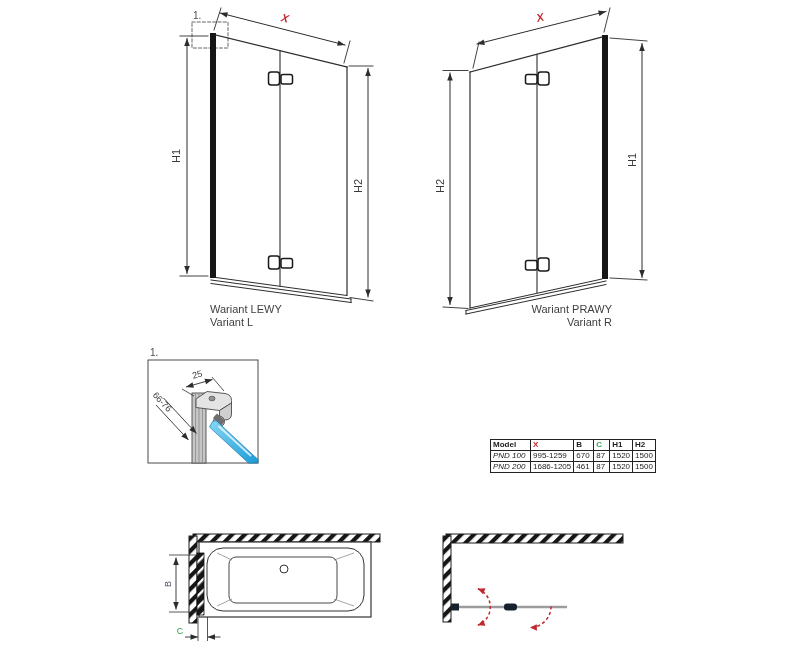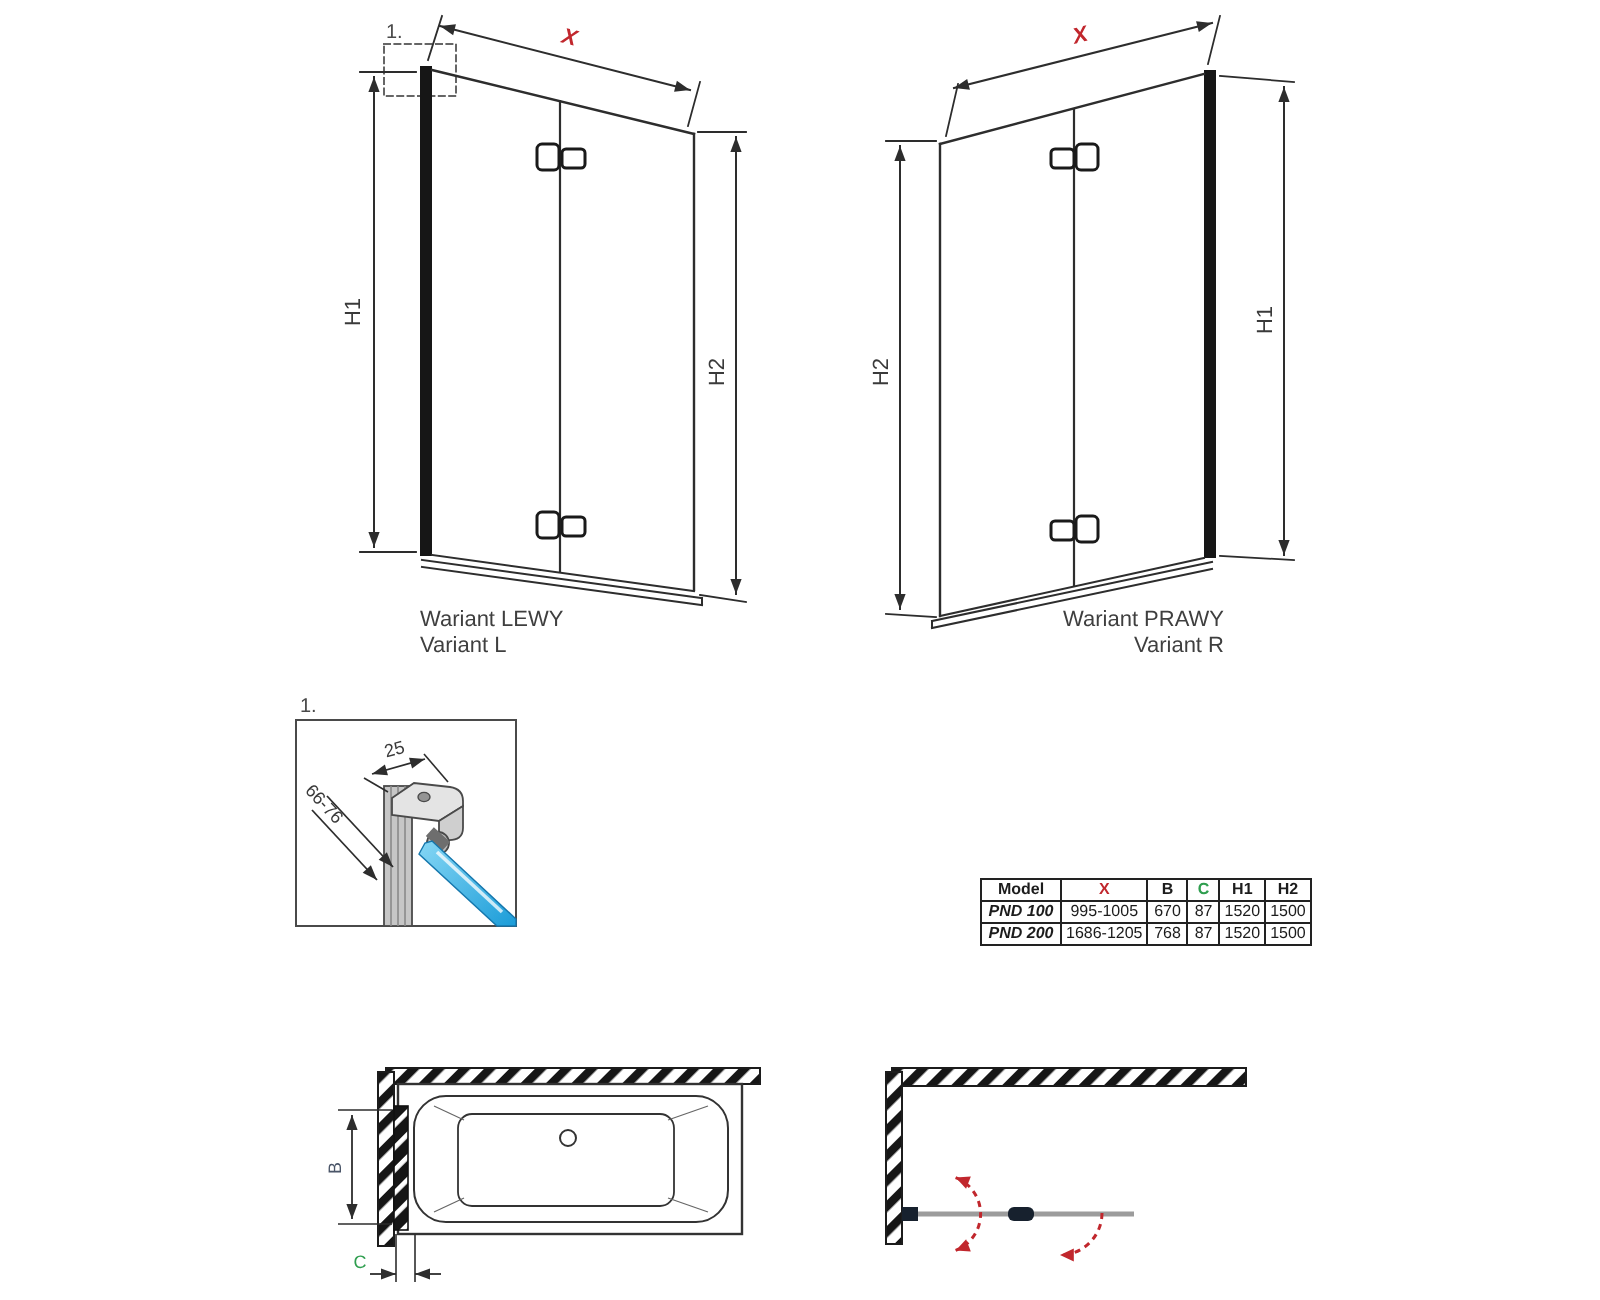--- a/index.html
+++ b/index.html
@@ -12,25 +12,25 @@
   .dimlabel{font-size:11px;fill:#3a3a3a;}
   .dimred{font-size:11px;font-style:italic;font-weight:bold;fill:#c1272d;}
   .dimsmall{font-size:9px;fill:#3a3a3a;}
   .refnum{font-size:10px;fill:#4a4a4a;}
 
   table.spec{
     position:absolute;left:490px;top:439px;border-collapse:collapse;
     font-size:8px;color:#1c1c1c;background:#fff;table-layout:fixed;
   }
   table.spec th,table.spec td{
-    border:1px solid #222;text-align:center;padding:0 2px;height:10px;
+    border:1px solid #222;text-align:left;padding:0 2px;height:10px;
     line-height:10px;white-space:nowrap;overflow:hidden;
   }
   table.spec th{font-weight:bold;}
-  table.spec td.model{font-weight:bold;font-style:italic;}
+  table.spec td.model{font-weight:normal;font-style:italic;}
   th.colx{color:#c1272d;}
   th.colc{color:#2f9e4f;}
   col.c-model{width:40px;} col.c-x{width:42px;} col.c-b{width:20px;}
   col.c-c{width:16px;} col.c-h1{width:21px;} col.c-h2{width:21px;}
 </style>
 </head>
 <body>
 
 <div id="stage">
 
@@ -260,30 +260,30 @@
         <tr>
     <th>Model</th>
     <th class="colx">X</th>
     <th>B</th>
     <th class="colc">C</th>
     <th>H1</th>
     <th>H2</th>
   </tr>
   <tr>
     <td class="model">PND 100</td>
-    <td>995-1005</td>
+    <td>995-1259</td>
     <td>670</td>
     <td>87</td>
     <td>1520</td>
     <td>1500</td>
   </tr>
   <tr>
     <td class="model">PND 200</td>
     <td>1686-1205</td>
-    <td>768</td>
+    <td>461</td>
     <td>87</td>
     <td>1520</td>
     <td>1500</td>
   </tr>
 </tbody>
     </table>
 
 </div>
 
 </body></html>

